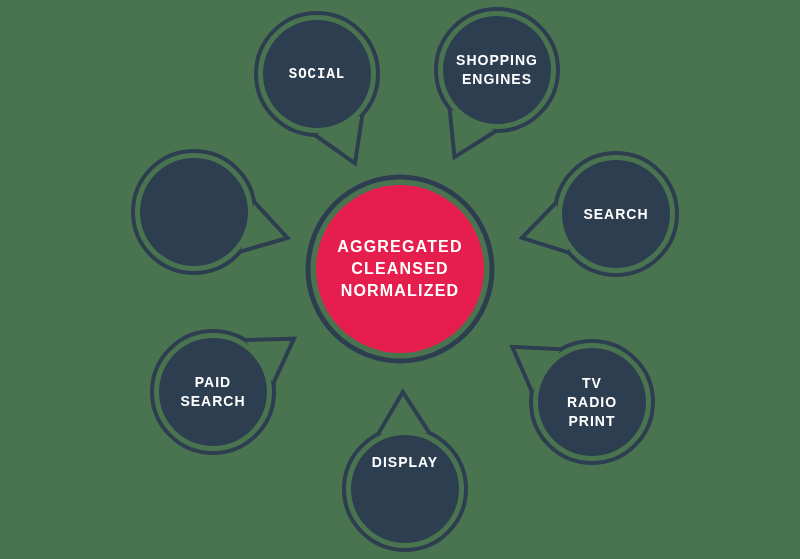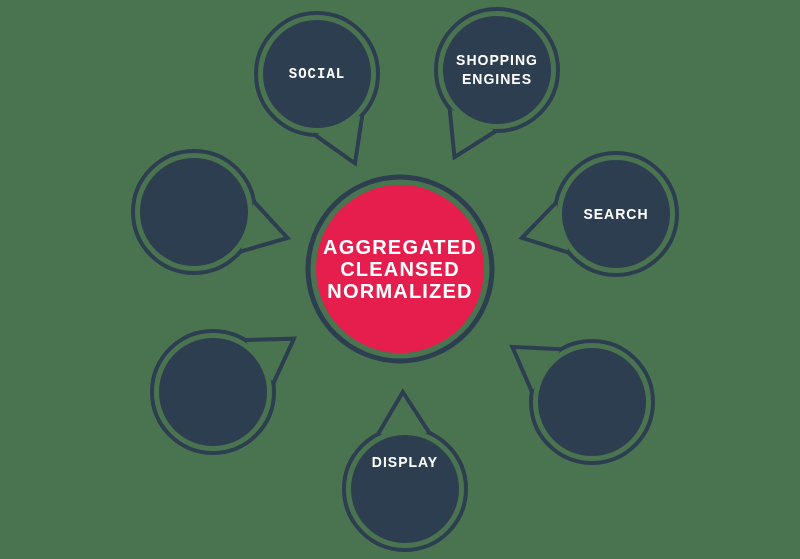--- a/index.html
+++ b/index.html
@@ -24,21 +24,21 @@
     color: #ffffff;
     font-weight: 700;
     text-align: center;
     white-space: pre-line;
     font-size: 14px;
     line-height: 19px;
     letter-spacing: 1px;
     user-select: none;
   }
   .center-label {
-    font-size: 20px;
+    font-size: 16px;
     line-height: 22px;
     letter-spacing: 1.2px;
   }
 </style>
 </head>
 <body>
 
 <div class="stage" id="stage" style="background: rgb(74, 116, 80);">
   <svg id="diagram-svg" width="800" height="559" viewBox="0 0 800 559">
       <g>
@@ -83,14 +83,19 @@
     </svg>
 
   <div class="label center-label" id="lbl-aggregated-cleansed-normalized" style="left: 400px; top: 269px; color: rgb(255, 255, 255);">AGGREGATED
 CLEANSED
 NORMALIZED</div>
 
   <div class="label" id="lbl-social" style="left: 317px; top: 74px; font-family: Liberation Mono, monospace;">SOCIAL</div>
   <div class="label" id="lbl-shopping-engines" style="left: 497px; top: 70px;">SHOPPING
 ENGINES</div>
   <div class="label" id="lbl-email" style="left: 616px; top: 214px;">SEARCH</div>
+  <div class="label" id="lbl-paid-search" style="left: 213px; top: 392px;">PAID
+SEARCH</div>
+  <div class="label" id="lbl-tv-radio-print" style="left: 592px; top: 402px;">TV
+RADIO
+PRINT</div>
   <div class="label" id="lbl-display" style="left: 405px; top: 462px;">DISPLAY</div>
 </div>
 
 </body></html>

